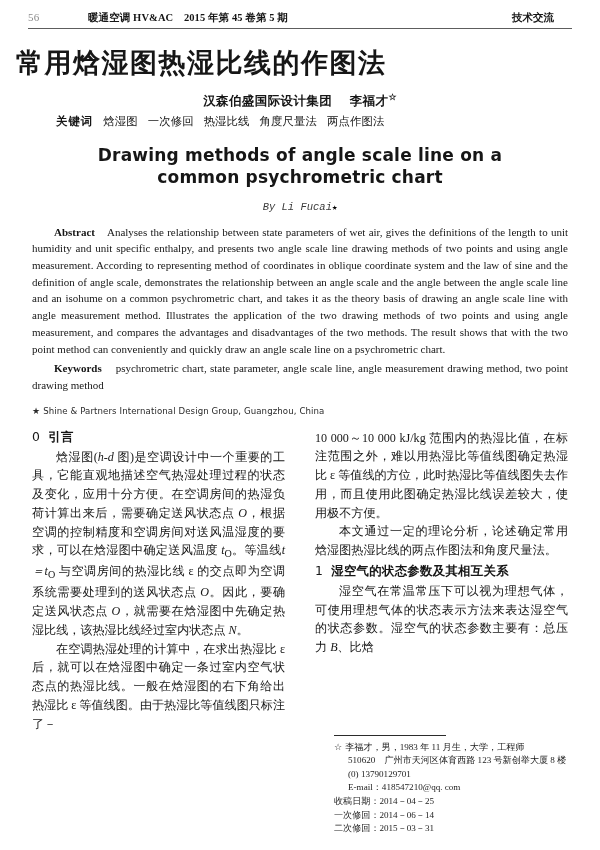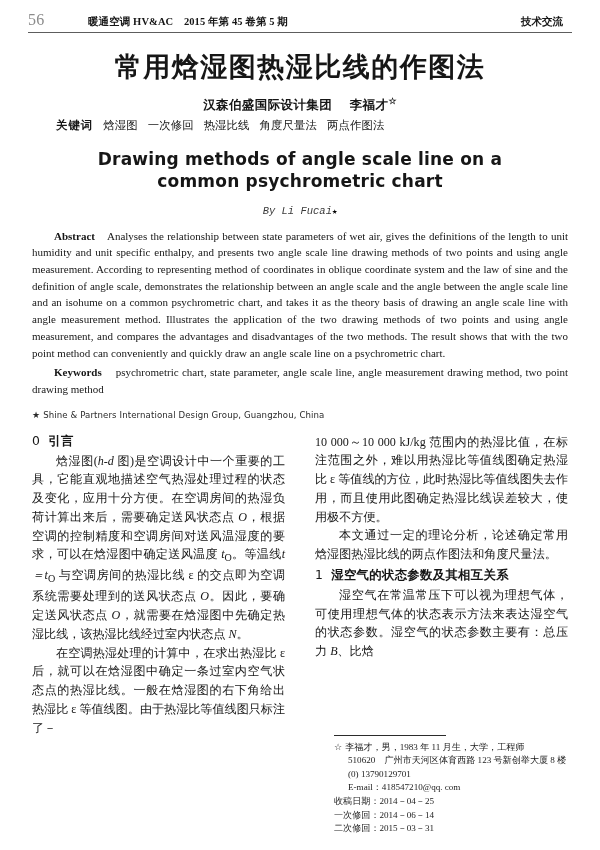--- a/index.html
+++ b/index.html
@@ -26,49 +26,49 @@
   
   .runhead {
     display: flex;
     align-items: baseline;
     justify-content: space-between;
     padding: 11px 12px 2px 12px;
     font-size: 10.5px;
   }
   .runhead-page {
     color: #8b8b8b;
-    font-size: 16px;
+    font-size: 11px;
     letter-spacing: .2px;
     flex: 0 0 auto;
     width: 60px;
   }
   .runhead-center {
     flex: 1 1 auto;
     text-align: left;
     font-weight: bold;
     font-size: 10.5px;
     letter-spacing: .1px;
     white-space: nowrap;
   }
   .runhead-right {
     flex: 0 0 auto;
     width: 60px;
-    text-align: center;
+    text-align: left;
     font-weight: bold;
     font-size: 10.5px;
   }
   .runhead-rule {
     height: 0;
     border-top: 1.6px solid #5d5d5d;
     margin: 1px 12px 0 12px;
   }
 
   
   .title-cn {
-    text-align: center;
+    text-align: left;
     font-size: 27px;
     font-weight: bold;
     letter-spacing: 1.5px;
     margin: 16px 0 0 0;
     font-family: "DejaVu Sans", "Liberation Sans", sans-serif;
   }
   .byline-cn {
     text-align: center;
     font-size: 12.5px;
     font-weight: bold;

